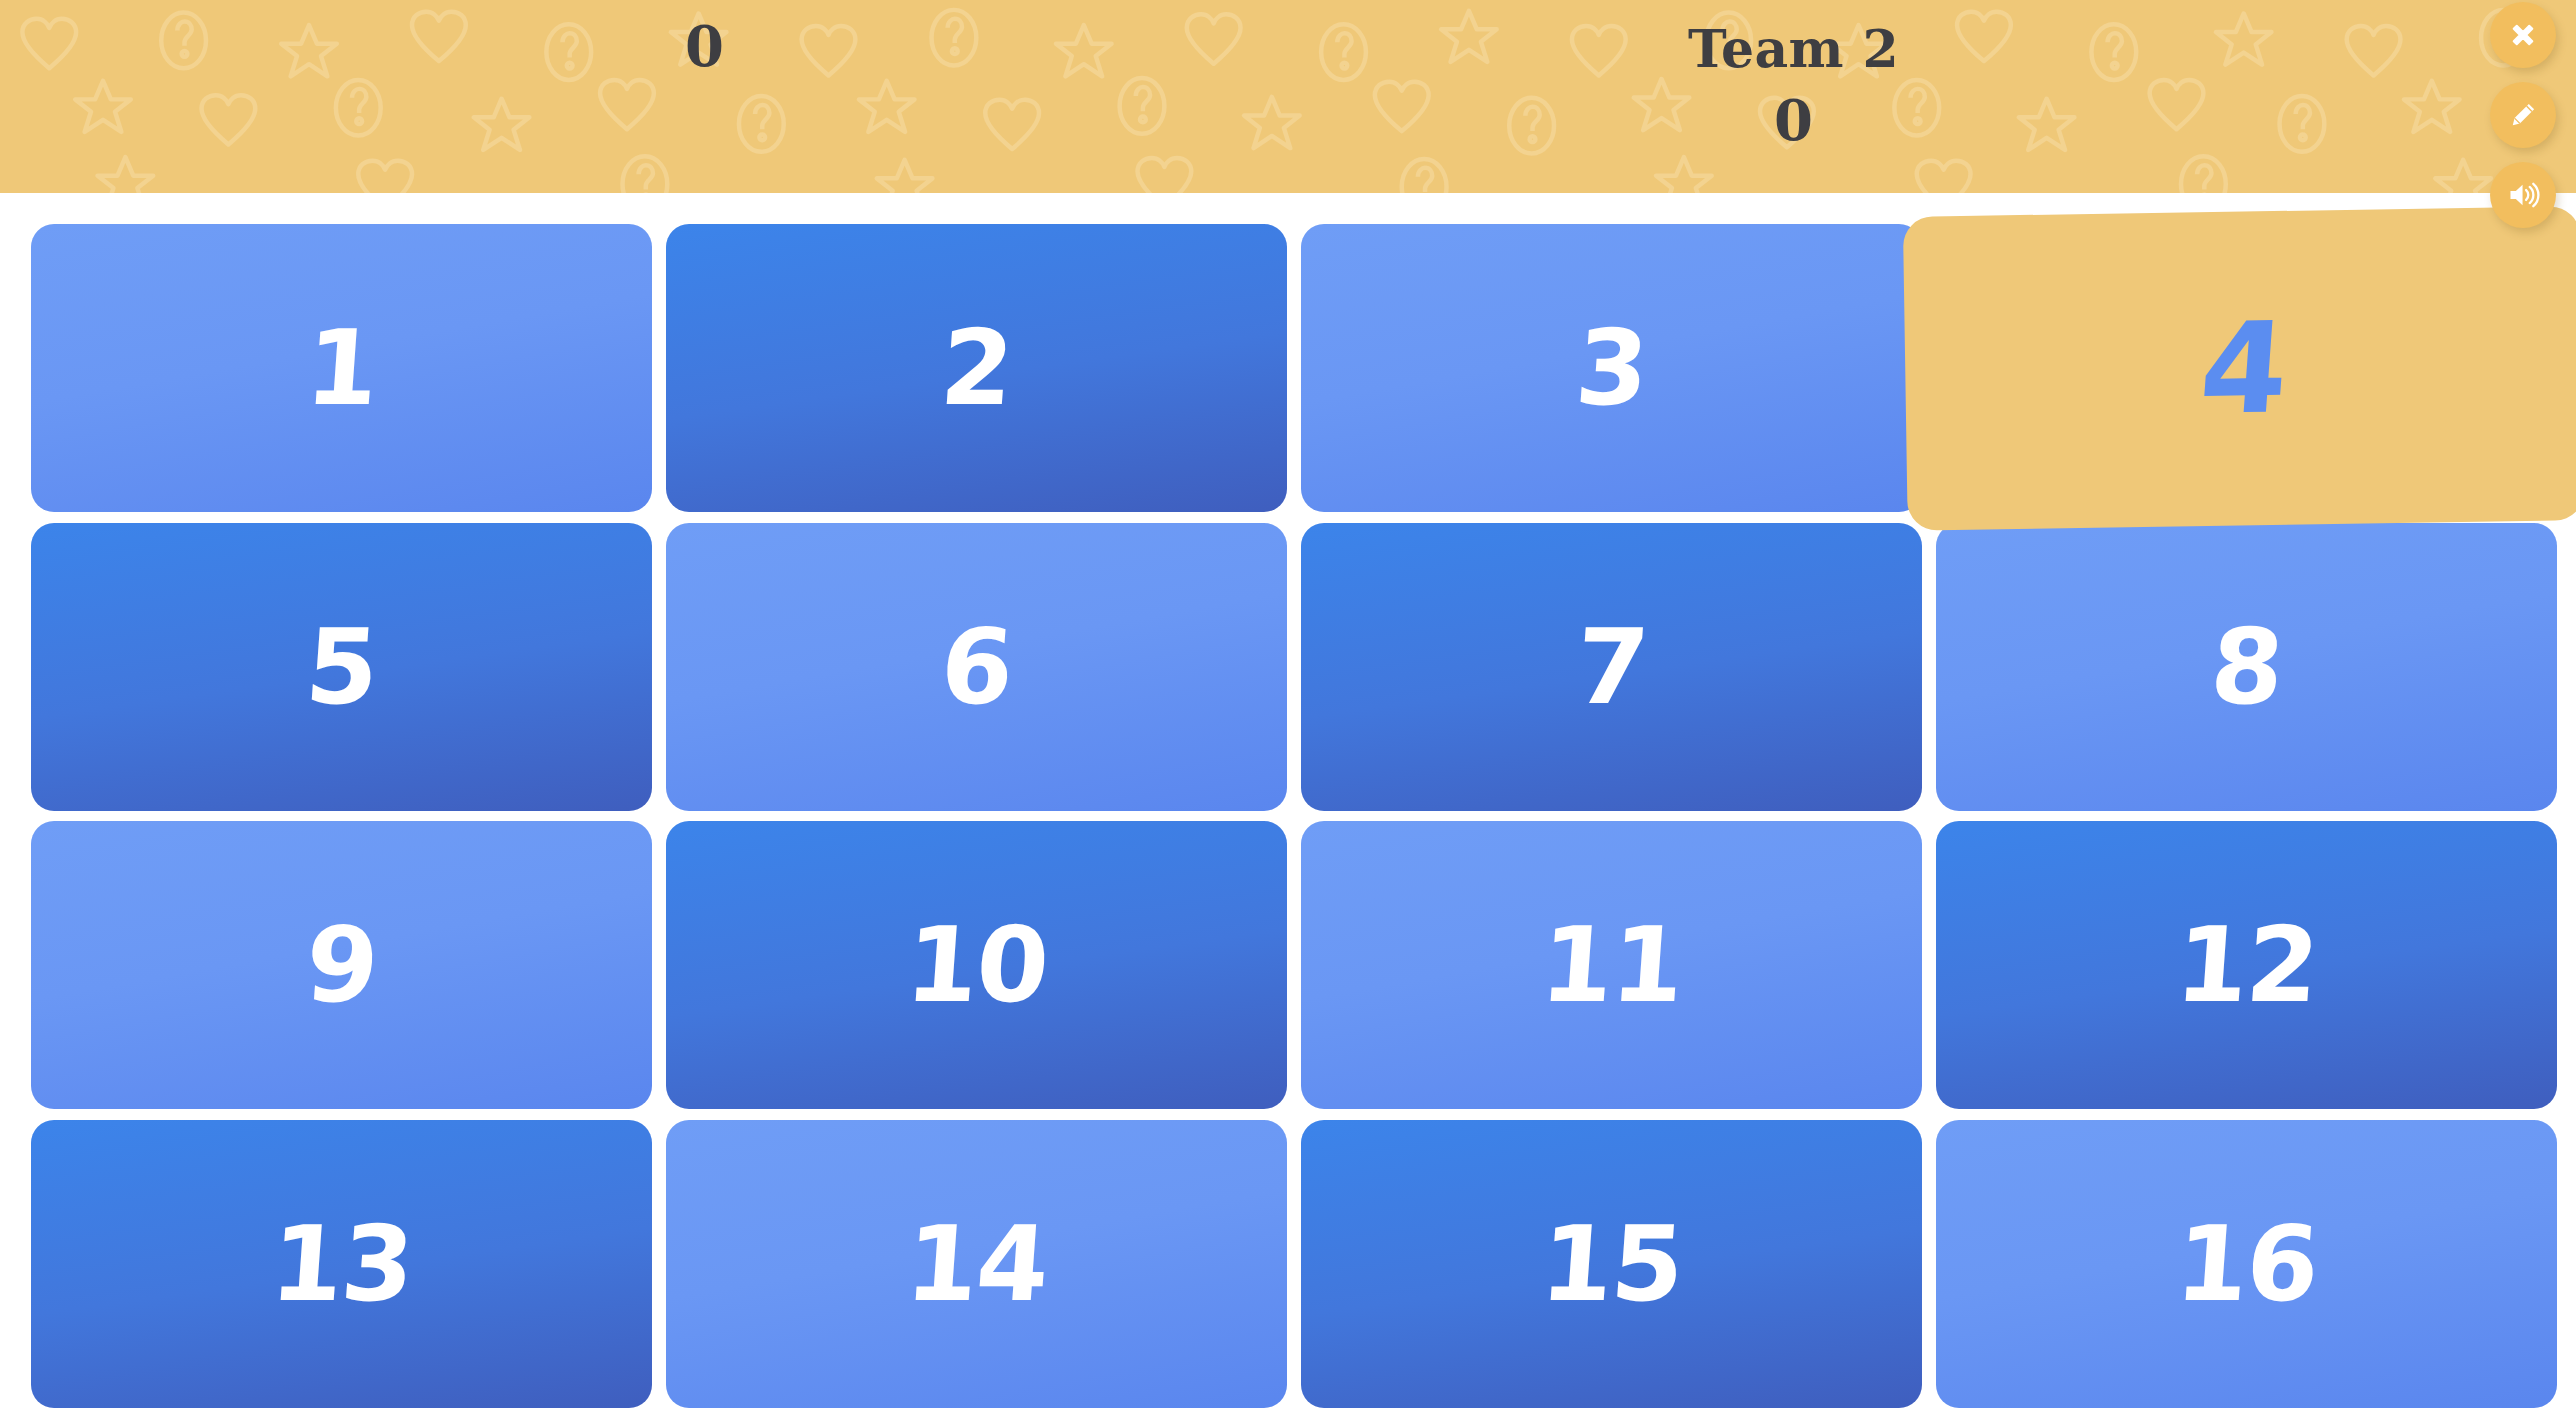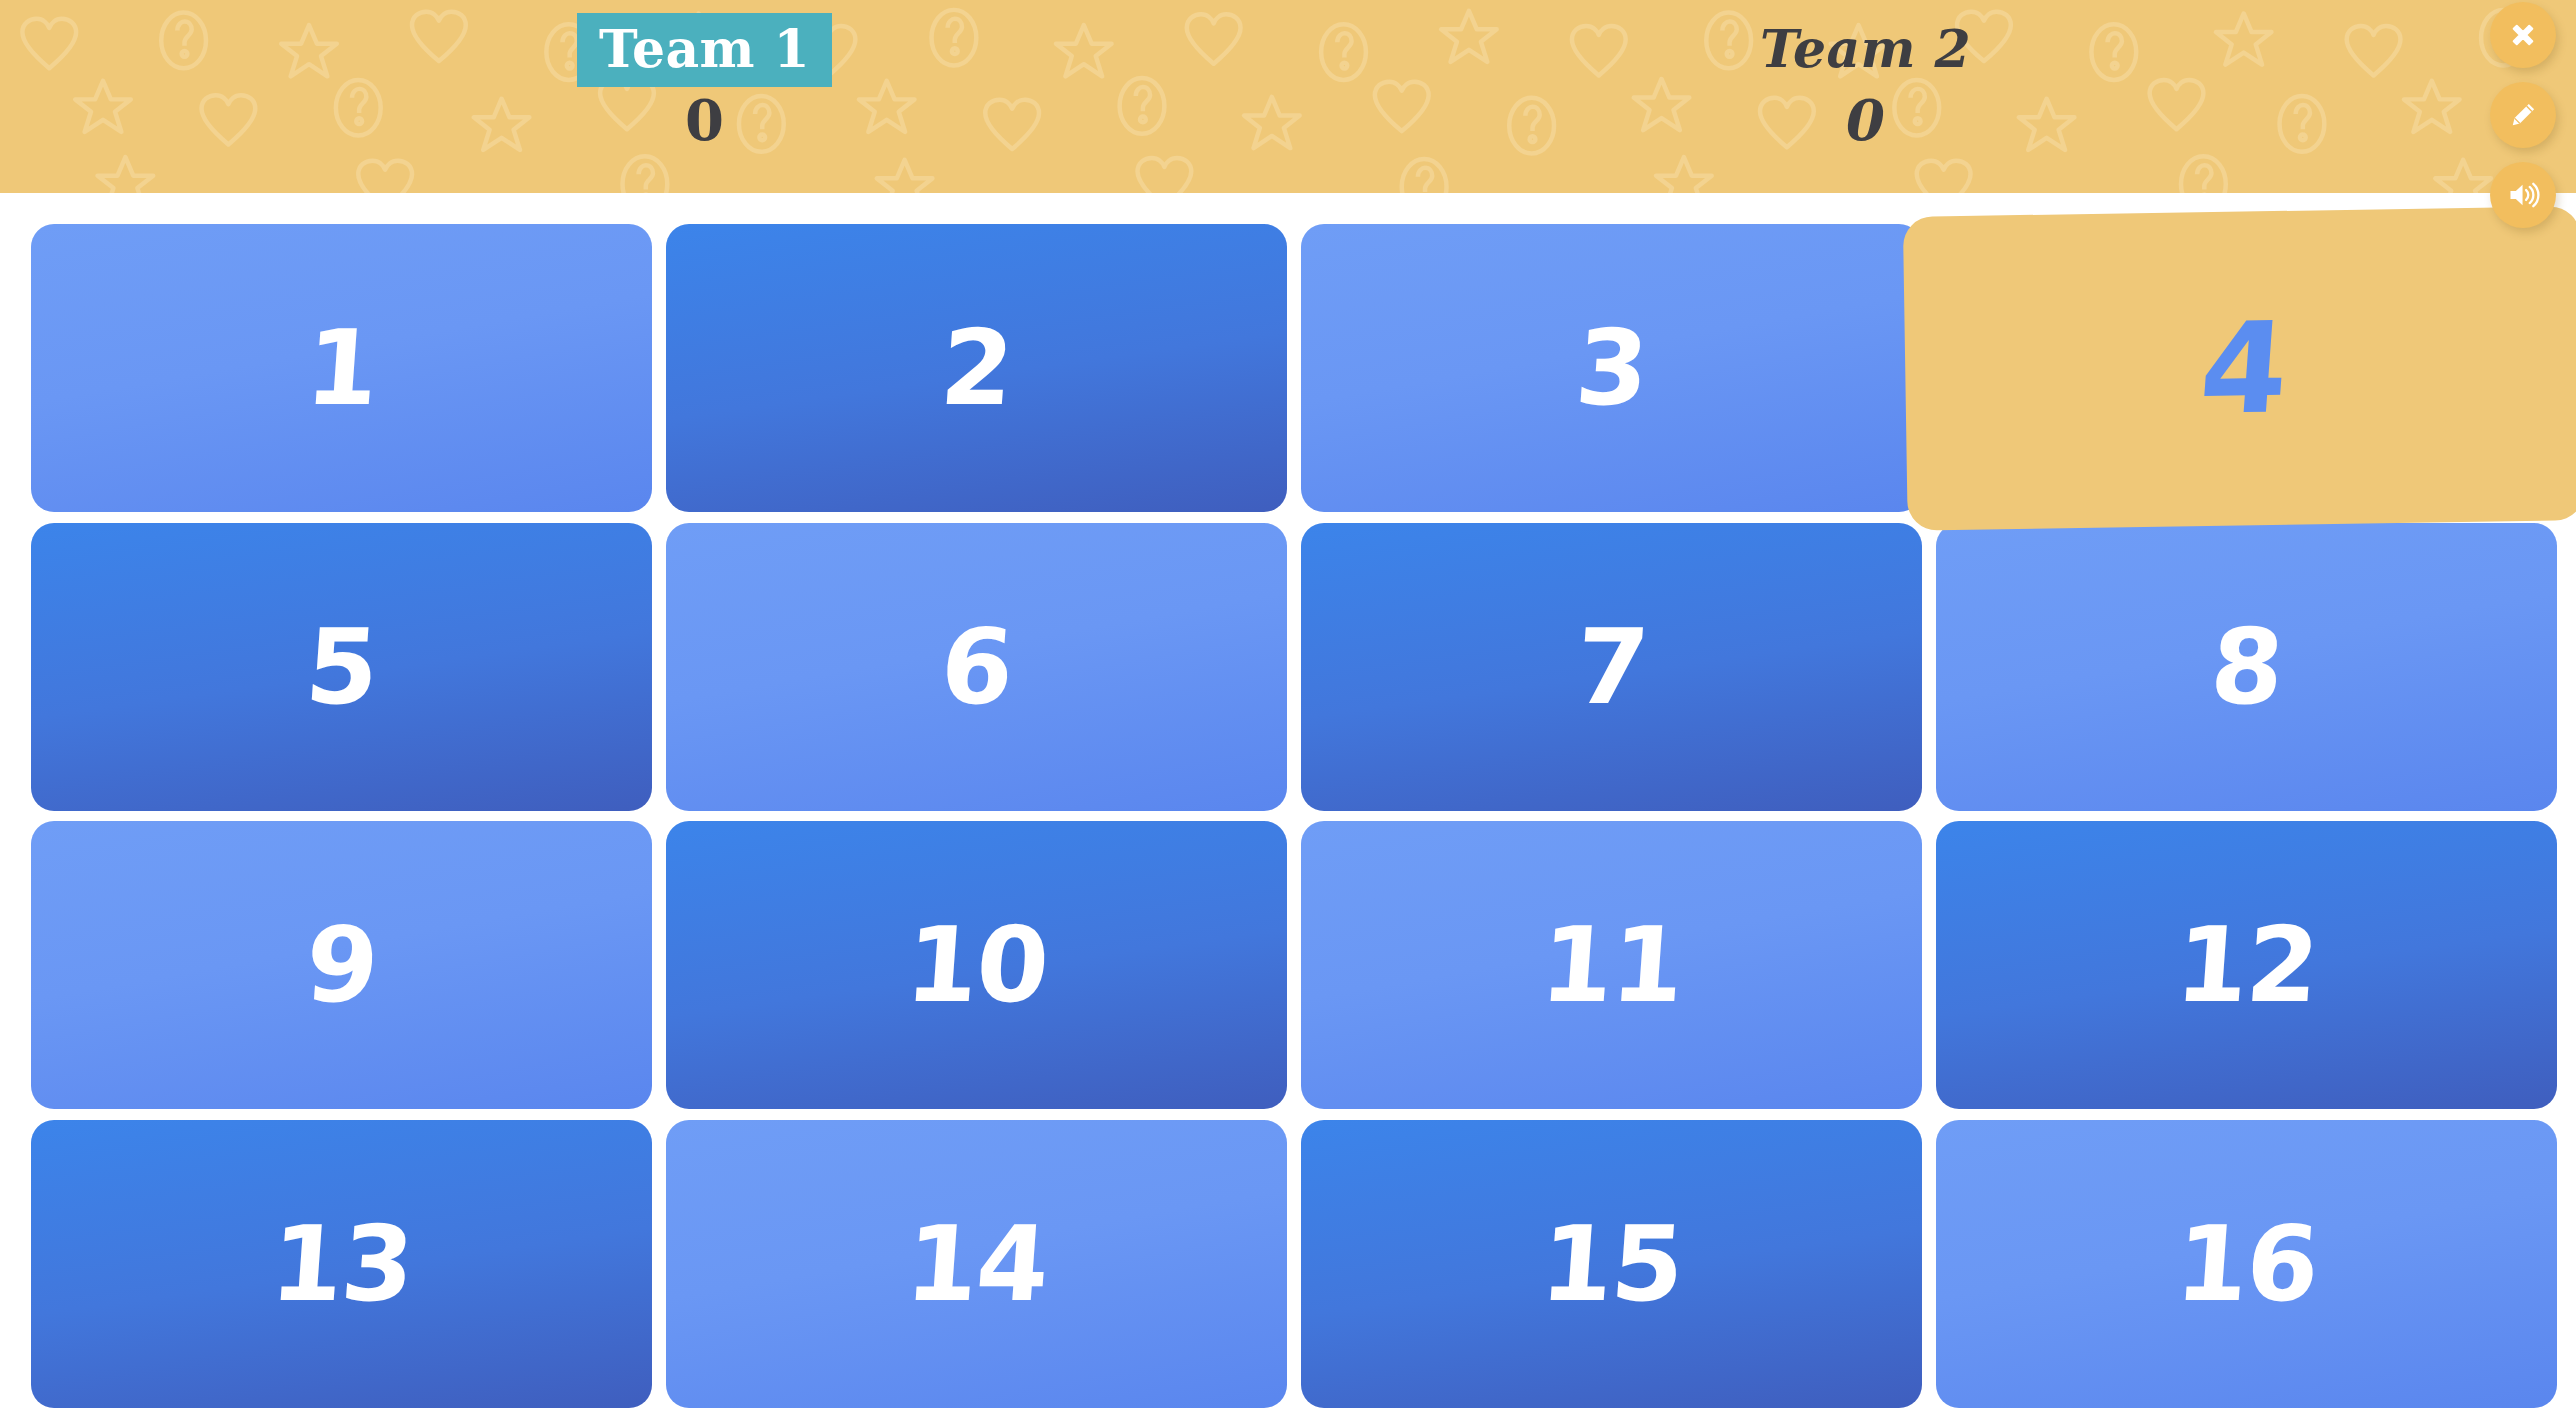--- a/index.html
+++ b/index.html
@@ -44,21 +44,21 @@
     height: 193px;
     width: 627px;
     display: flex;
     flex-direction: column;
     align-items: center;
     justify-content: flex-start;
     padding-top: 12.5px;
     box-sizing: border-box;
   }
   #team1-block { left: 391px; }
-  #team2-block { left: 1552px; font-style: italic; }
+  #team2-block { left: 1480px; }
 
   .team-name {
     font-family: "DejaVu Serif", "Liberation Serif", serif;
     font-weight: bold;
     font-size: 52px;
     line-height: 1.02;
     letter-spacing: 0.4px;
     padding: 9px 21.5px 12.5px 21.5px;
     white-space: nowrap;
   }
@@ -232,21 +232,20 @@
           <use href="#pques" x="1590" y="208"></use>
           <use href="#pstar" x="1880" y="205"></use>
           <use href="#pheart" x="2170" y="208"></use>
           <use href="#pques" x="2460" y="205"></use>
           <use href="#pstar" x="2750" y="208"></use>
         </g>
       </svg>
     </div>
 
     <div class="scoreboard" id="team1-block">
-      <div class="team-name active">Team 1</div>
       <div class="team-score">0</div>
     </div>
 
     <div class="scoreboard" id="team2-block">
       <div class="team-name inactive">Team 2</div>
       <div class="team-score">0</div>
     </div>
   </div>
 
   <div id="controls">

